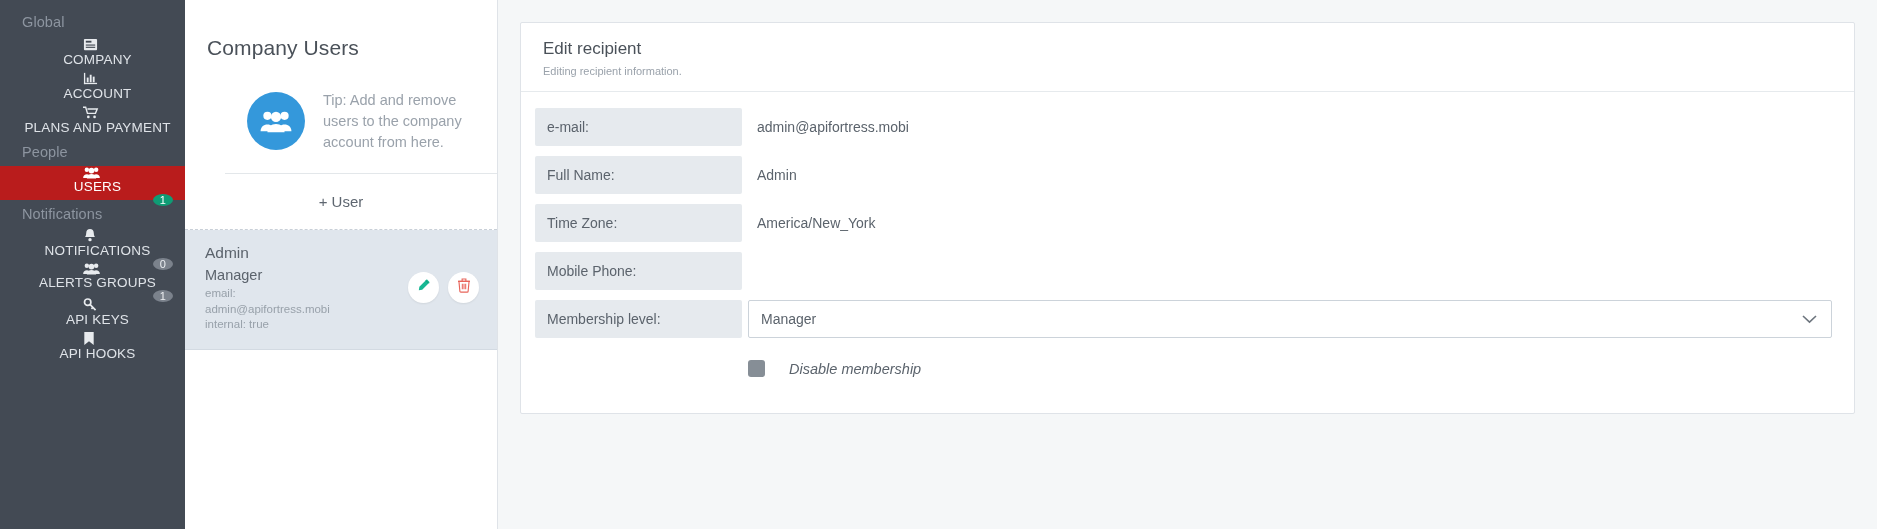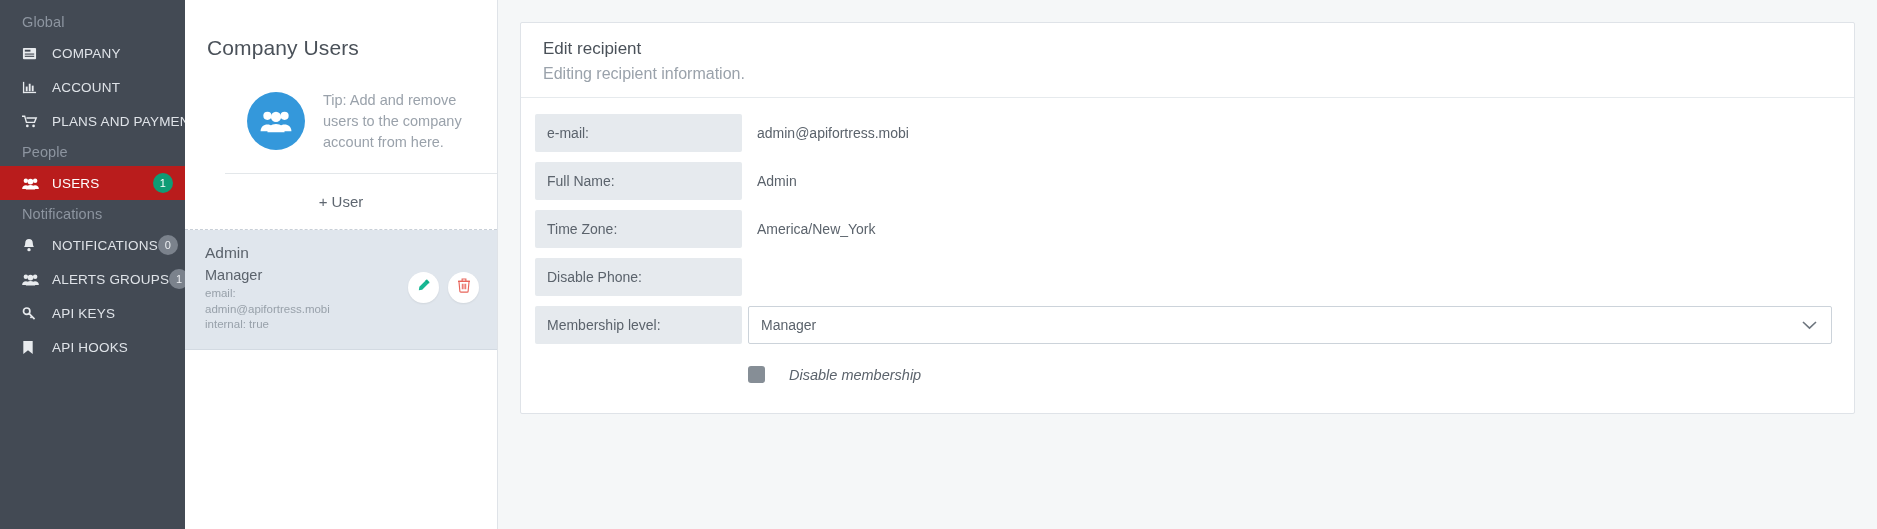--- a/index.html
+++ b/index.html
@@ -28,20 +28,21 @@
   }
   .nav-item {
     display: flex; align-items: center;
     height: 34px;
     padding: 0 12px 0 22px;
     color: #dfe3e8;
     font-size: 13.5px;
     letter-spacing: .2px;
     cursor: pointer;
     position: relative;
+    flex-direction: column;
   }
   .nav-item.active { background: #b91c1c; color: #ffffff; }
   .nav-ico {
     width: 20px; min-width: 20px; height: 16px;
     margin-right: 10px;
     display: flex; align-items: center; justify-content: flex-start;
     color: #e8ebee;
   }
   .nav-ico svg { display: block; }
   .nav-label { white-space: nowrap; flex: 1; }
@@ -133,21 +134,21 @@
     background: #ffffff;
     border: 1px solid #dfe3e8;
     border-radius: 2px;
     height: 392px;
   }
   .panel-head {
     padding: 16px 22px 14px 22px;
     border-bottom: 1px solid #e6eaed;
   }
   .panel-title { font-size: 17px; color: #4a5159; margin-bottom: 6px; }
-  .panel-sub { font-size: 16px; color: #9aa2ab; }
+  .panel-sub { font-size: 11px; color: #9aa2ab; }
   .panel-body { padding: 16px 22px 0 14px; }
 
   .form-row { display: flex; align-items: stretch; margin-bottom: 10px; }
   .form-label {
     width: 207px; min-width: 207px;
     background: #e6eaee;
     color: #5b636c;
     font-size: 14px;
     display: flex; align-items: center;
     padding-left: 12px;
@@ -362,21 +363,21 @@
           <div class="form-label">Full Name:</div>
           <div class="form-value">Admin</div>
         </div>
 
         <div class="form-row">
           <div class="form-label">Time Zone:</div>
           <div class="form-value">America/New_York</div>
         </div>
 
         <div class="form-row">
-          <div class="form-label">Disable Phone:</div>
+          <div class="form-label">Mobile Phone:</div>
           <div class="form-value"></div>
         </div>
 
         <div class="form-row">
           <div class="form-label">Membership level:</div>
           <div class="select-box">
             <span>Manager</span>
             <span class="chev">
               <svg width="15" height="9" viewBox="0 0 15 9">
                   <path d="M1 1l6.5 6.2L14 1" stroke="#6d757e" stroke-width="1.6" fill="none"></path>

